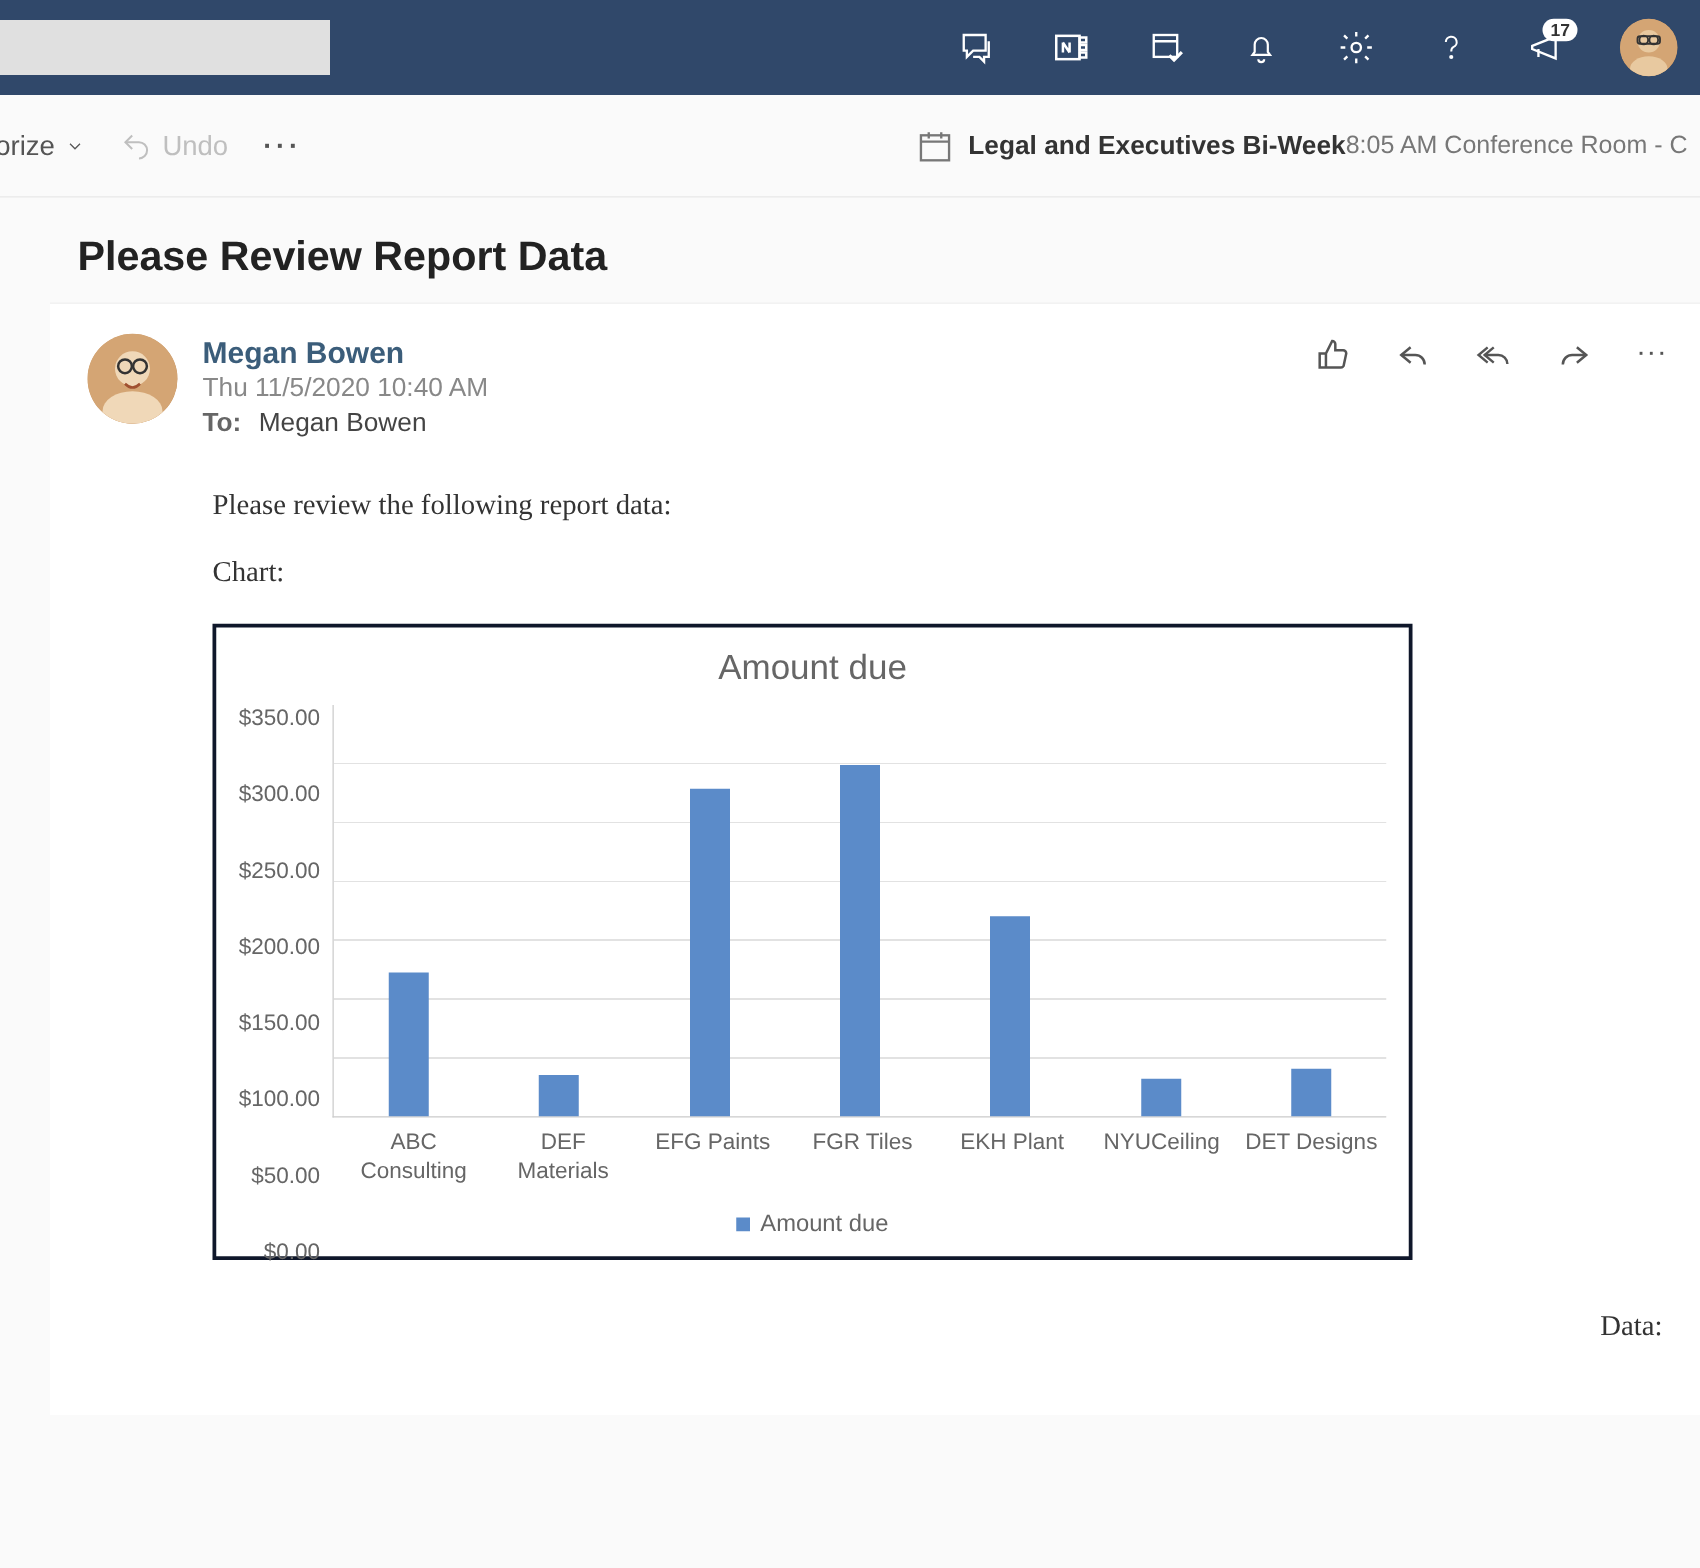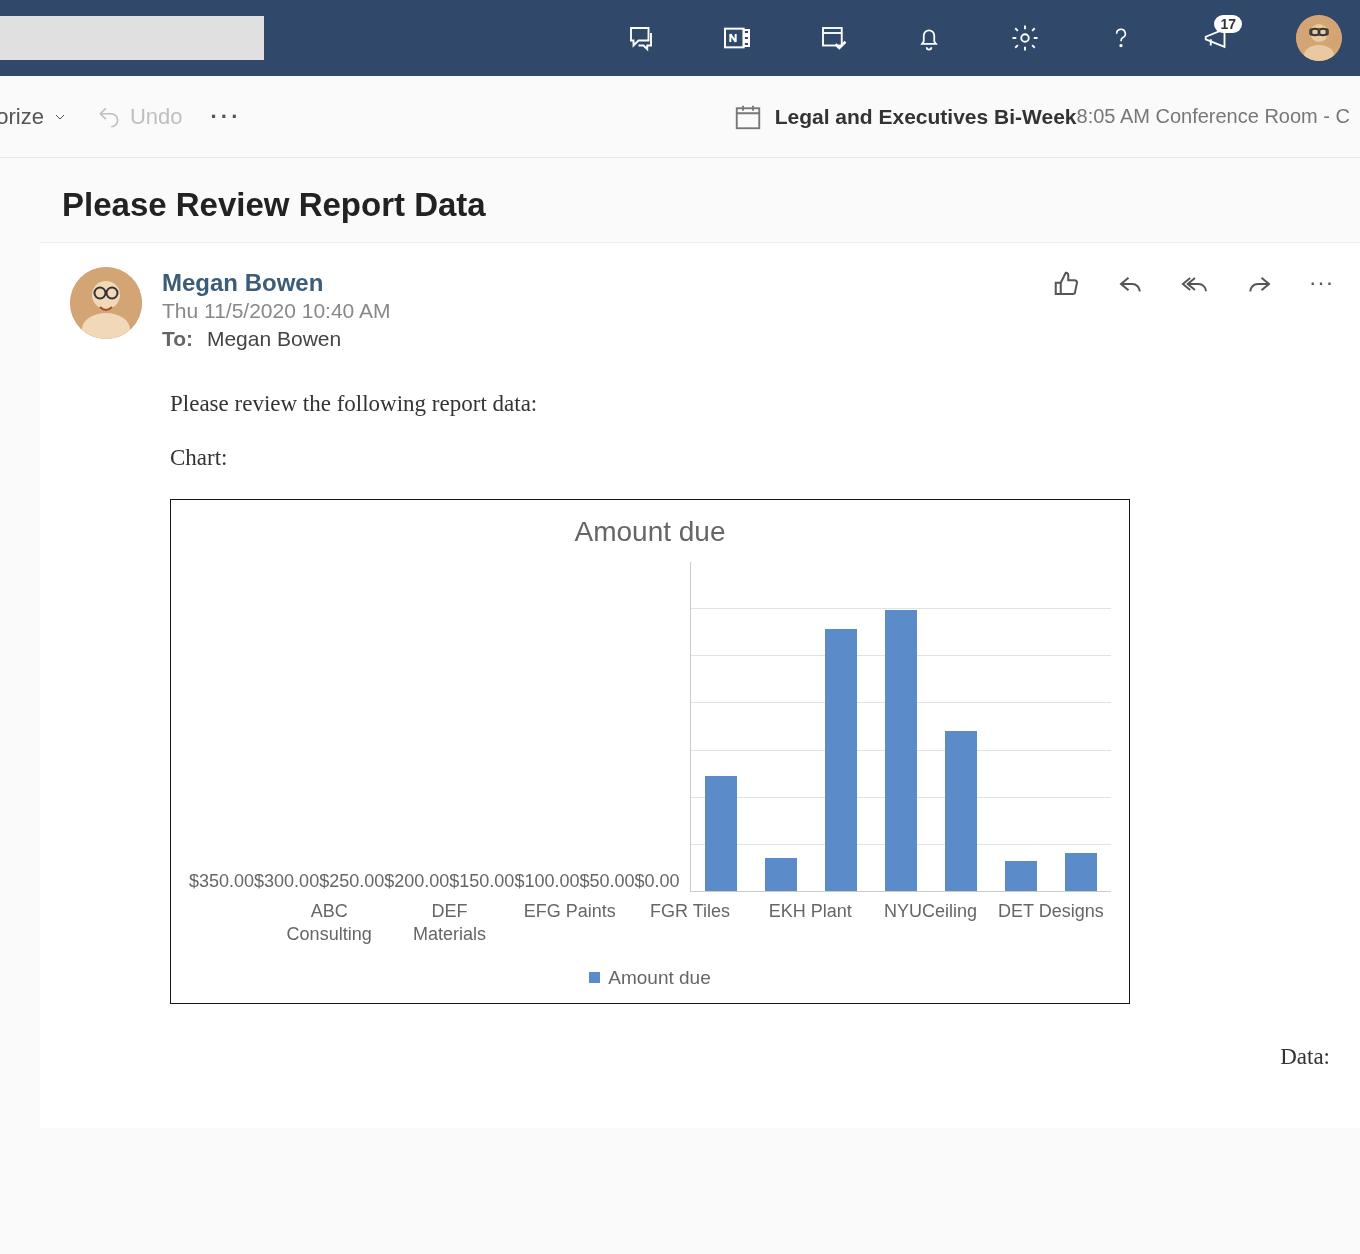--- a/index.html
+++ b/index.html
@@ -26,21 +26,21 @@
     background: #e0e0e0;
     margin-left: -50px;
   }
   .header-icons {
     position: absolute;
     right: 18px;
     top: 0;
     bottom: 0;
     display: flex;
     align-items: center;
-    gap: 62px;
+    gap: 42px;
   }
   .hicon {
     width: 34px;
     height: 34px;
     display: flex;
     align-items: center;
     justify-content: center;
     color: #fff;
     cursor: pointer;
     position: relative;
@@ -170,44 +170,45 @@
   
   .msg-body {
     padding: 40px 0 0 100px;
     font-size: 23px;
     color: #333;
   }
   .msg-body p { margin-bottom: 28px; font-family: Liberation Serif, serif; }
 
   
   .chart-frame {
-    border: 1px solid #0f172a;
+    border: 3px solid #0f172a;
     width: 960px;
     padding: 16px 18px 14px 18px;
     margin-top: 6px;
     background: #fff;
   }
   .chart-title {
     text-align: center;
     font-size: 28px;
     color: #666;
     margin-bottom: 14px;
   }
   .plot-wrap {
     display: flex;
   }
   .y-axis {
     display:flex;
-    flex-direction:row;
+    flex-direction:column;
     justify-content:space-between;
     align-items:flex-end;
     font-size: 18px;
     color: #666;
     padding-right: 10px;
     height: 330px;
+    gap: 40px;
   }
   .plot {
     flex: 1;
     height: 330px;
     border-left: 1px solid #ccc;
     border-bottom: 1px solid #ccc;
     display: flex;
     align-items: flex-end;
     justify-content: space-around;
     position: relative;

